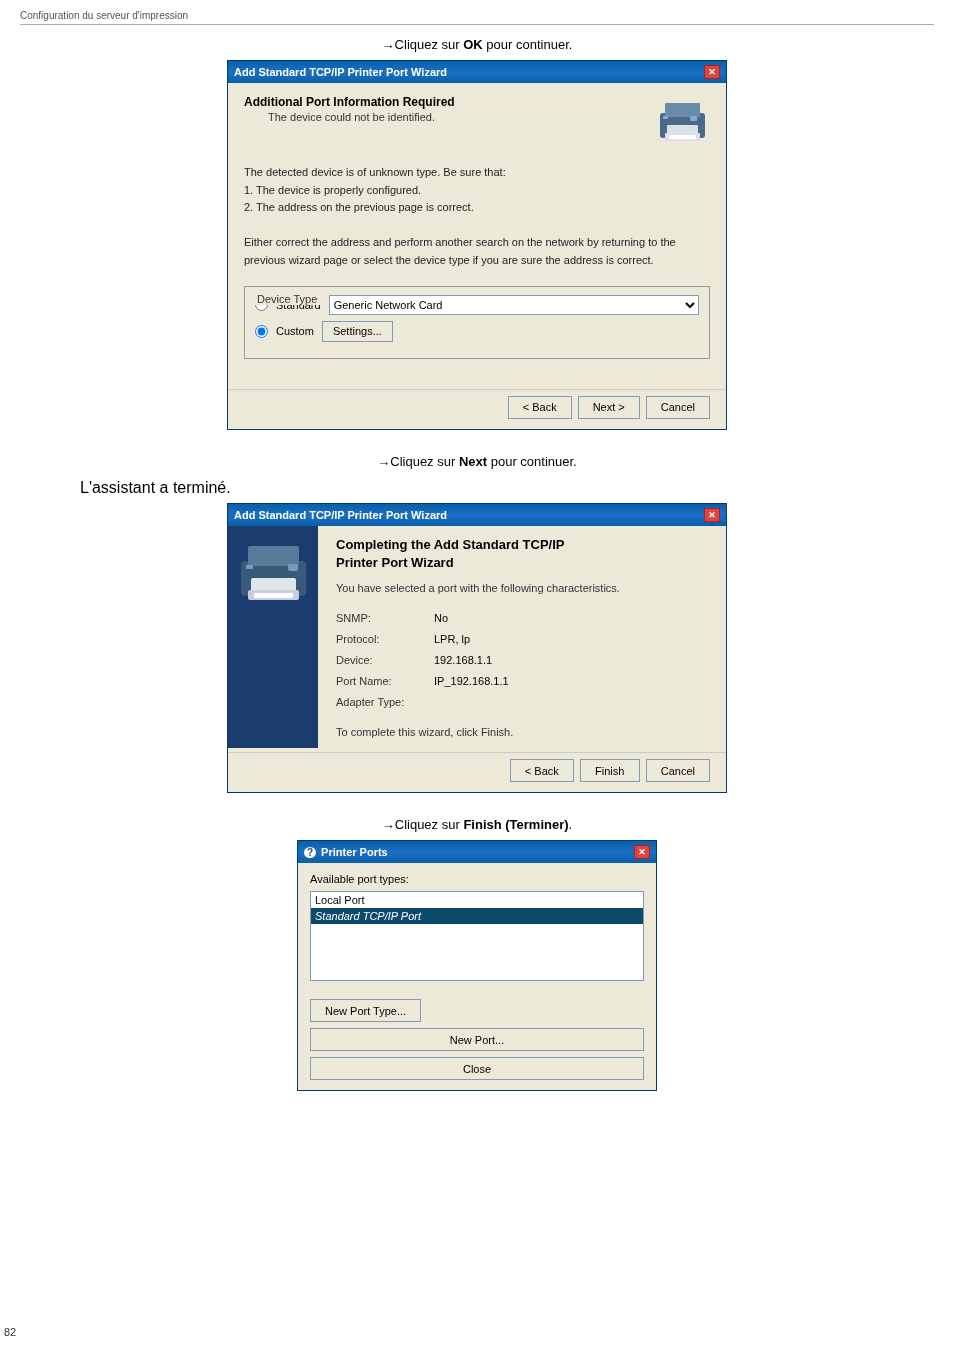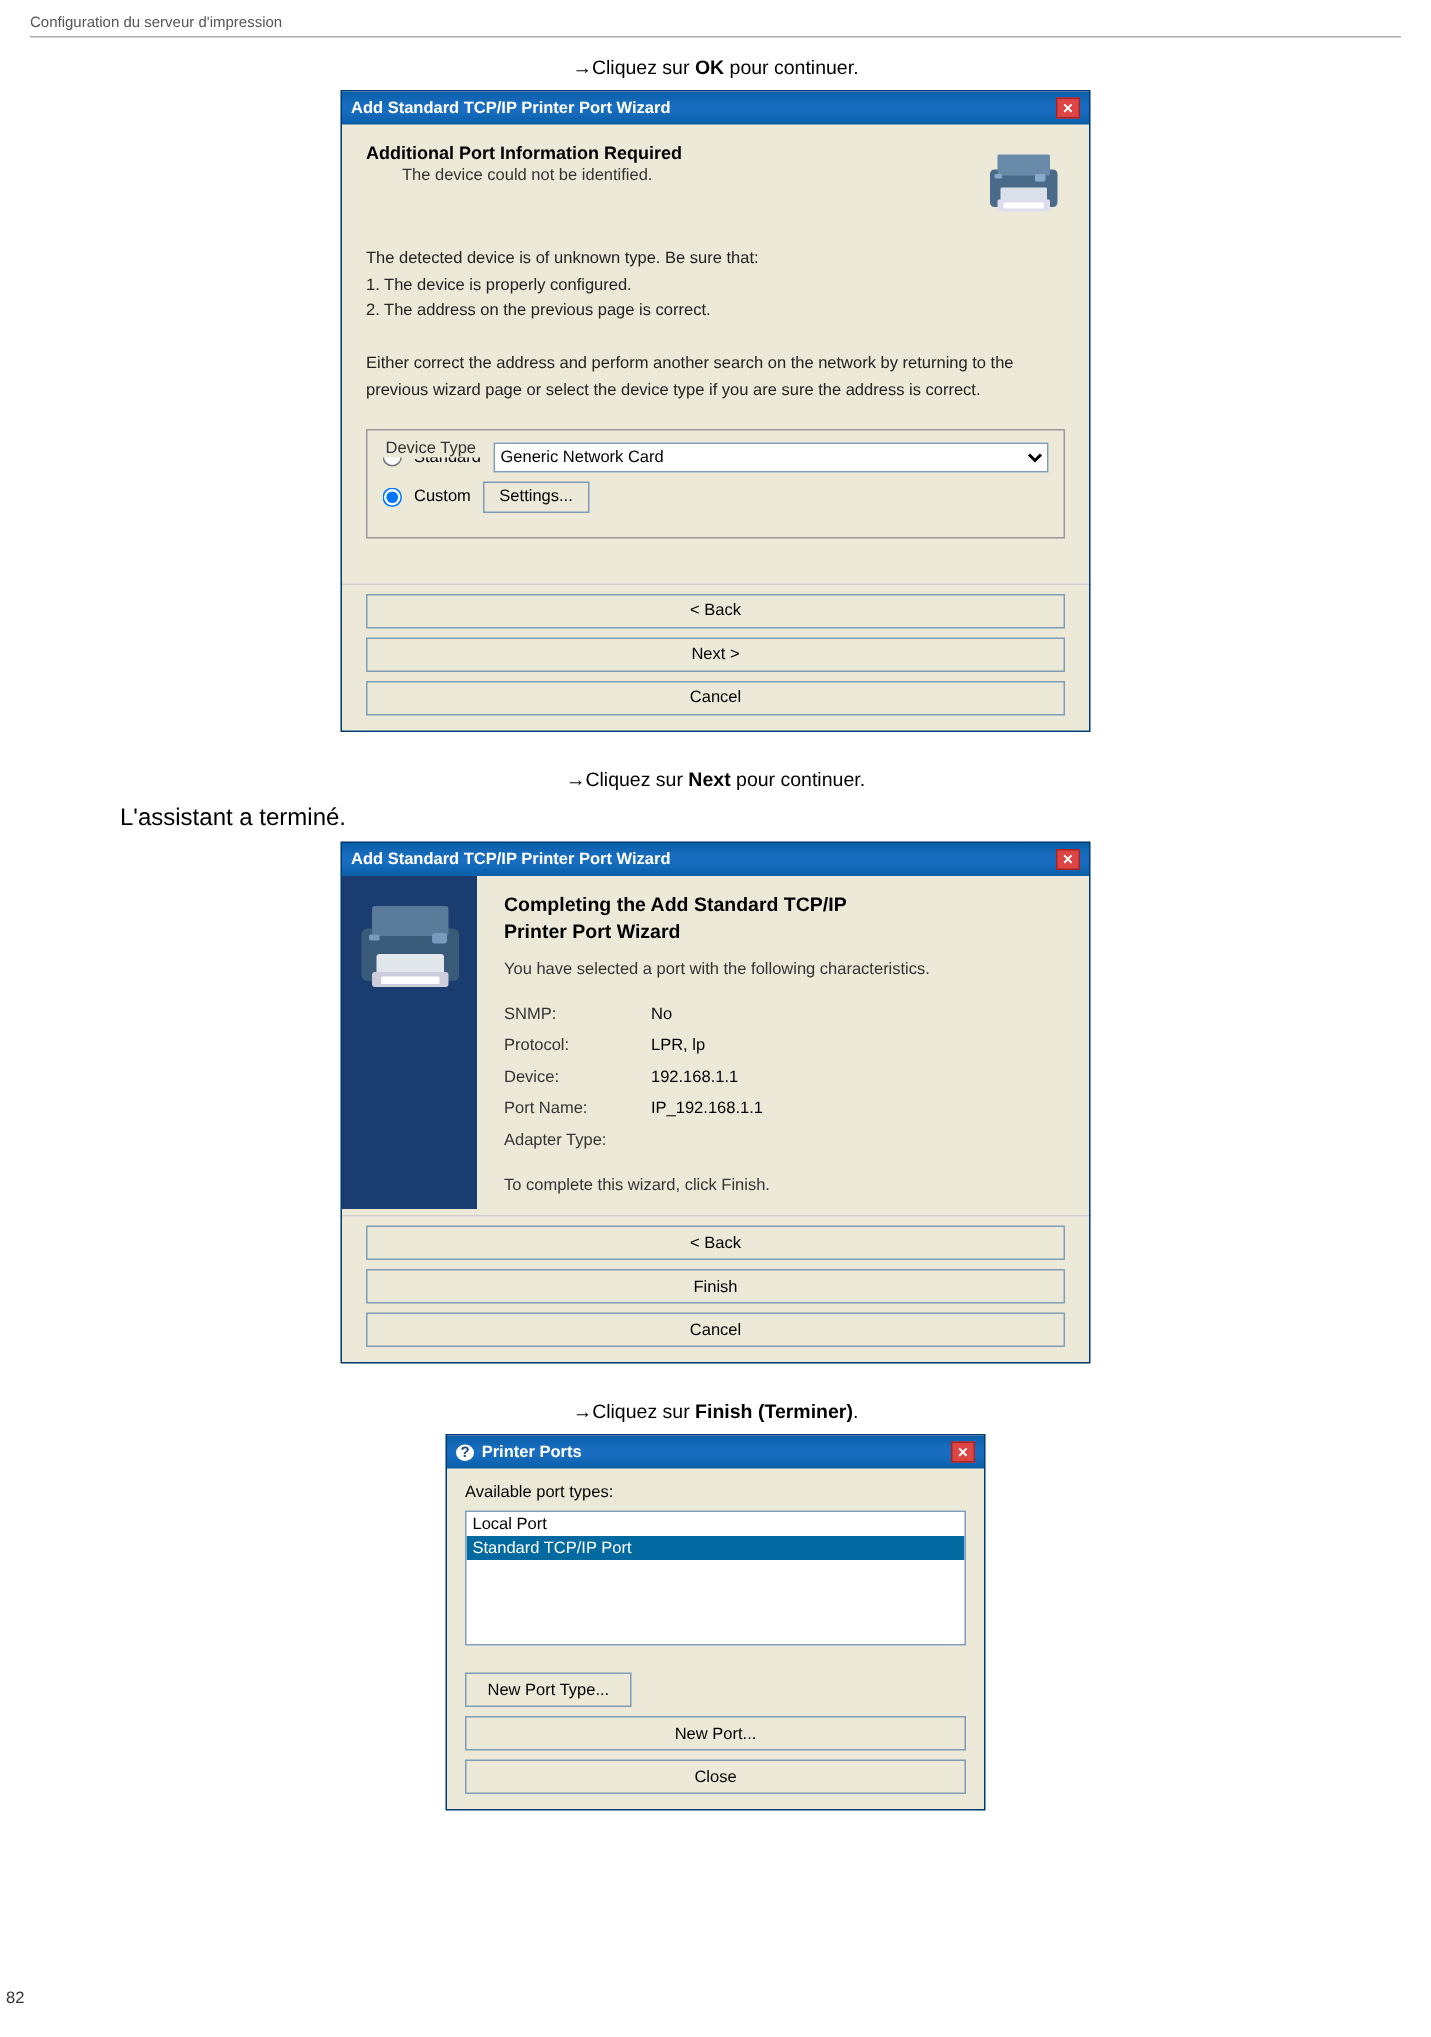--- a/index.html
+++ b/index.html
@@ -139,21 +139,20 @@
       cursor: pointer;
       height: 21px;
     }
     .dialog-footer {
       display: flex;
       justify-content: flex-end;
       gap: 6px;
       padding: 6px 16px 10px 16px;
       border-top: 1px solid #ccc;
       margin-top: 4px;
-      flex-direction: column;
     }
     .footer-btn {
       font-size: 11px;
       padding: 3px 14px;
       background: #ece9d8;
       border: 1px solid #7f9db9;
       cursor: pointer;
       min-width: 60px;
       height: 23px;
     }
@@ -225,22 +224,23 @@
       background: #fff;
       height: 90px;
       font-size: 11px;
       overflow: auto;
     }
     .port-item {
       padding: 2px 4px;
       cursor: default;
     }
     .port-item.selected {
-      background: #0369a1;
+      background: #0c4a6e;
       color: #fff;
+      font-style: italic;
     }
     .dialog3-footer {
       display: flex;
       justify-content: space-between;
       padding: 8px 12px 10px 12px;
       gap: 6px;
       flex-direction: column;
     }
     .dialog3-footer .left-btn { margin-right: auto; }
 

